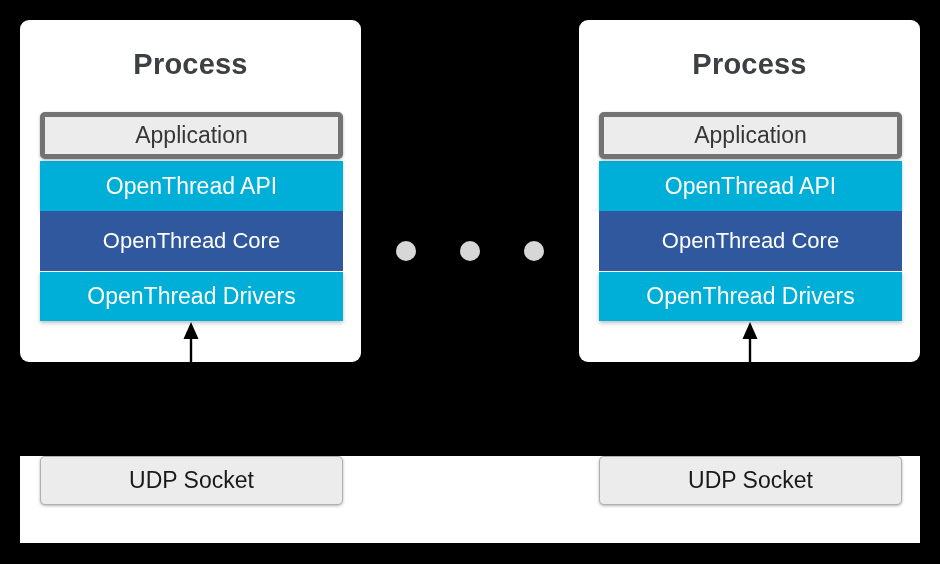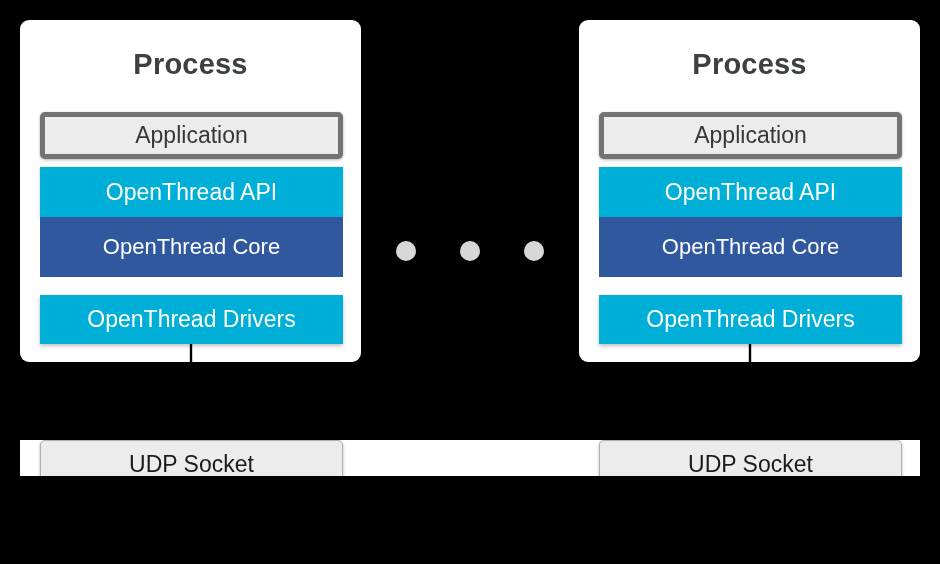--- a/index.html
+++ b/index.html
@@ -7,21 +7,21 @@
     padding: 0;
     background: #000000;
   }
   body {
     font-family: "Liberation Sans", sans-serif;
     -webkit-font-smoothing: antialiased;
   }
   #canvas {
     position: relative;
     width: 940px;
-    height: 476px;
+    height: 564px;
     background: #000000;
     overflow: hidden;
   }
 
   
   .process-card {
     position: absolute;
     top: 20px;
     width: 341px;
     height: 342px;
@@ -67,37 +67,37 @@
     background: #ececec;
     border: 5px solid #737373;
     border-radius: 5px;
     color: #363636;
     font-size: 23px;
     box-shadow: 0 1px 3px rgba(0,0,0,0.30);
     z-index: 3;
   }
   .layer-api {
     height: 50px;
-    margin-top: 8px;
+    margin-top: 2px;
     background: #00AFD8;
     color: #ffffff;
     font-size: 23px;
     box-shadow: 0 1px 3px rgba(0,0,0,0.22);
     z-index: 2;
   }
   .layer-core {
     height: 60px;
     background: #2F589E;
     color: #ffffff;
     font-size: 22px;
     z-index: 2;
   }
   .layer-drivers {
     height: 49px;
-    margin-top: 18px;
+    margin-top: 1px;
     background: #00AFD8;
     color: #ffffff;
     font-size: 23px;
     box-shadow: 0 2px 4px rgba(0,0,0,0.25);
     z-index: 1;
   }
 
   
   .arrow-up {
     position: absolute;
@@ -123,21 +123,21 @@
     width: 20px;
     height: 20px;
     border-radius: 50%;
     background: #d7d7d7;
   }
 
   
   #kernel-bar {
     position: absolute;
     left: 20px;
-    top: 440px;
+    top: 456px;
     width: 900px;
     height: 87px;
     background: #ffffff;
     box-shadow: 0 2px 5px rgba(0,0,0,0.40);
   }
   .socket-box {
     position: absolute;
     top: 0px;
     width: 303px;
     height: 49px;

